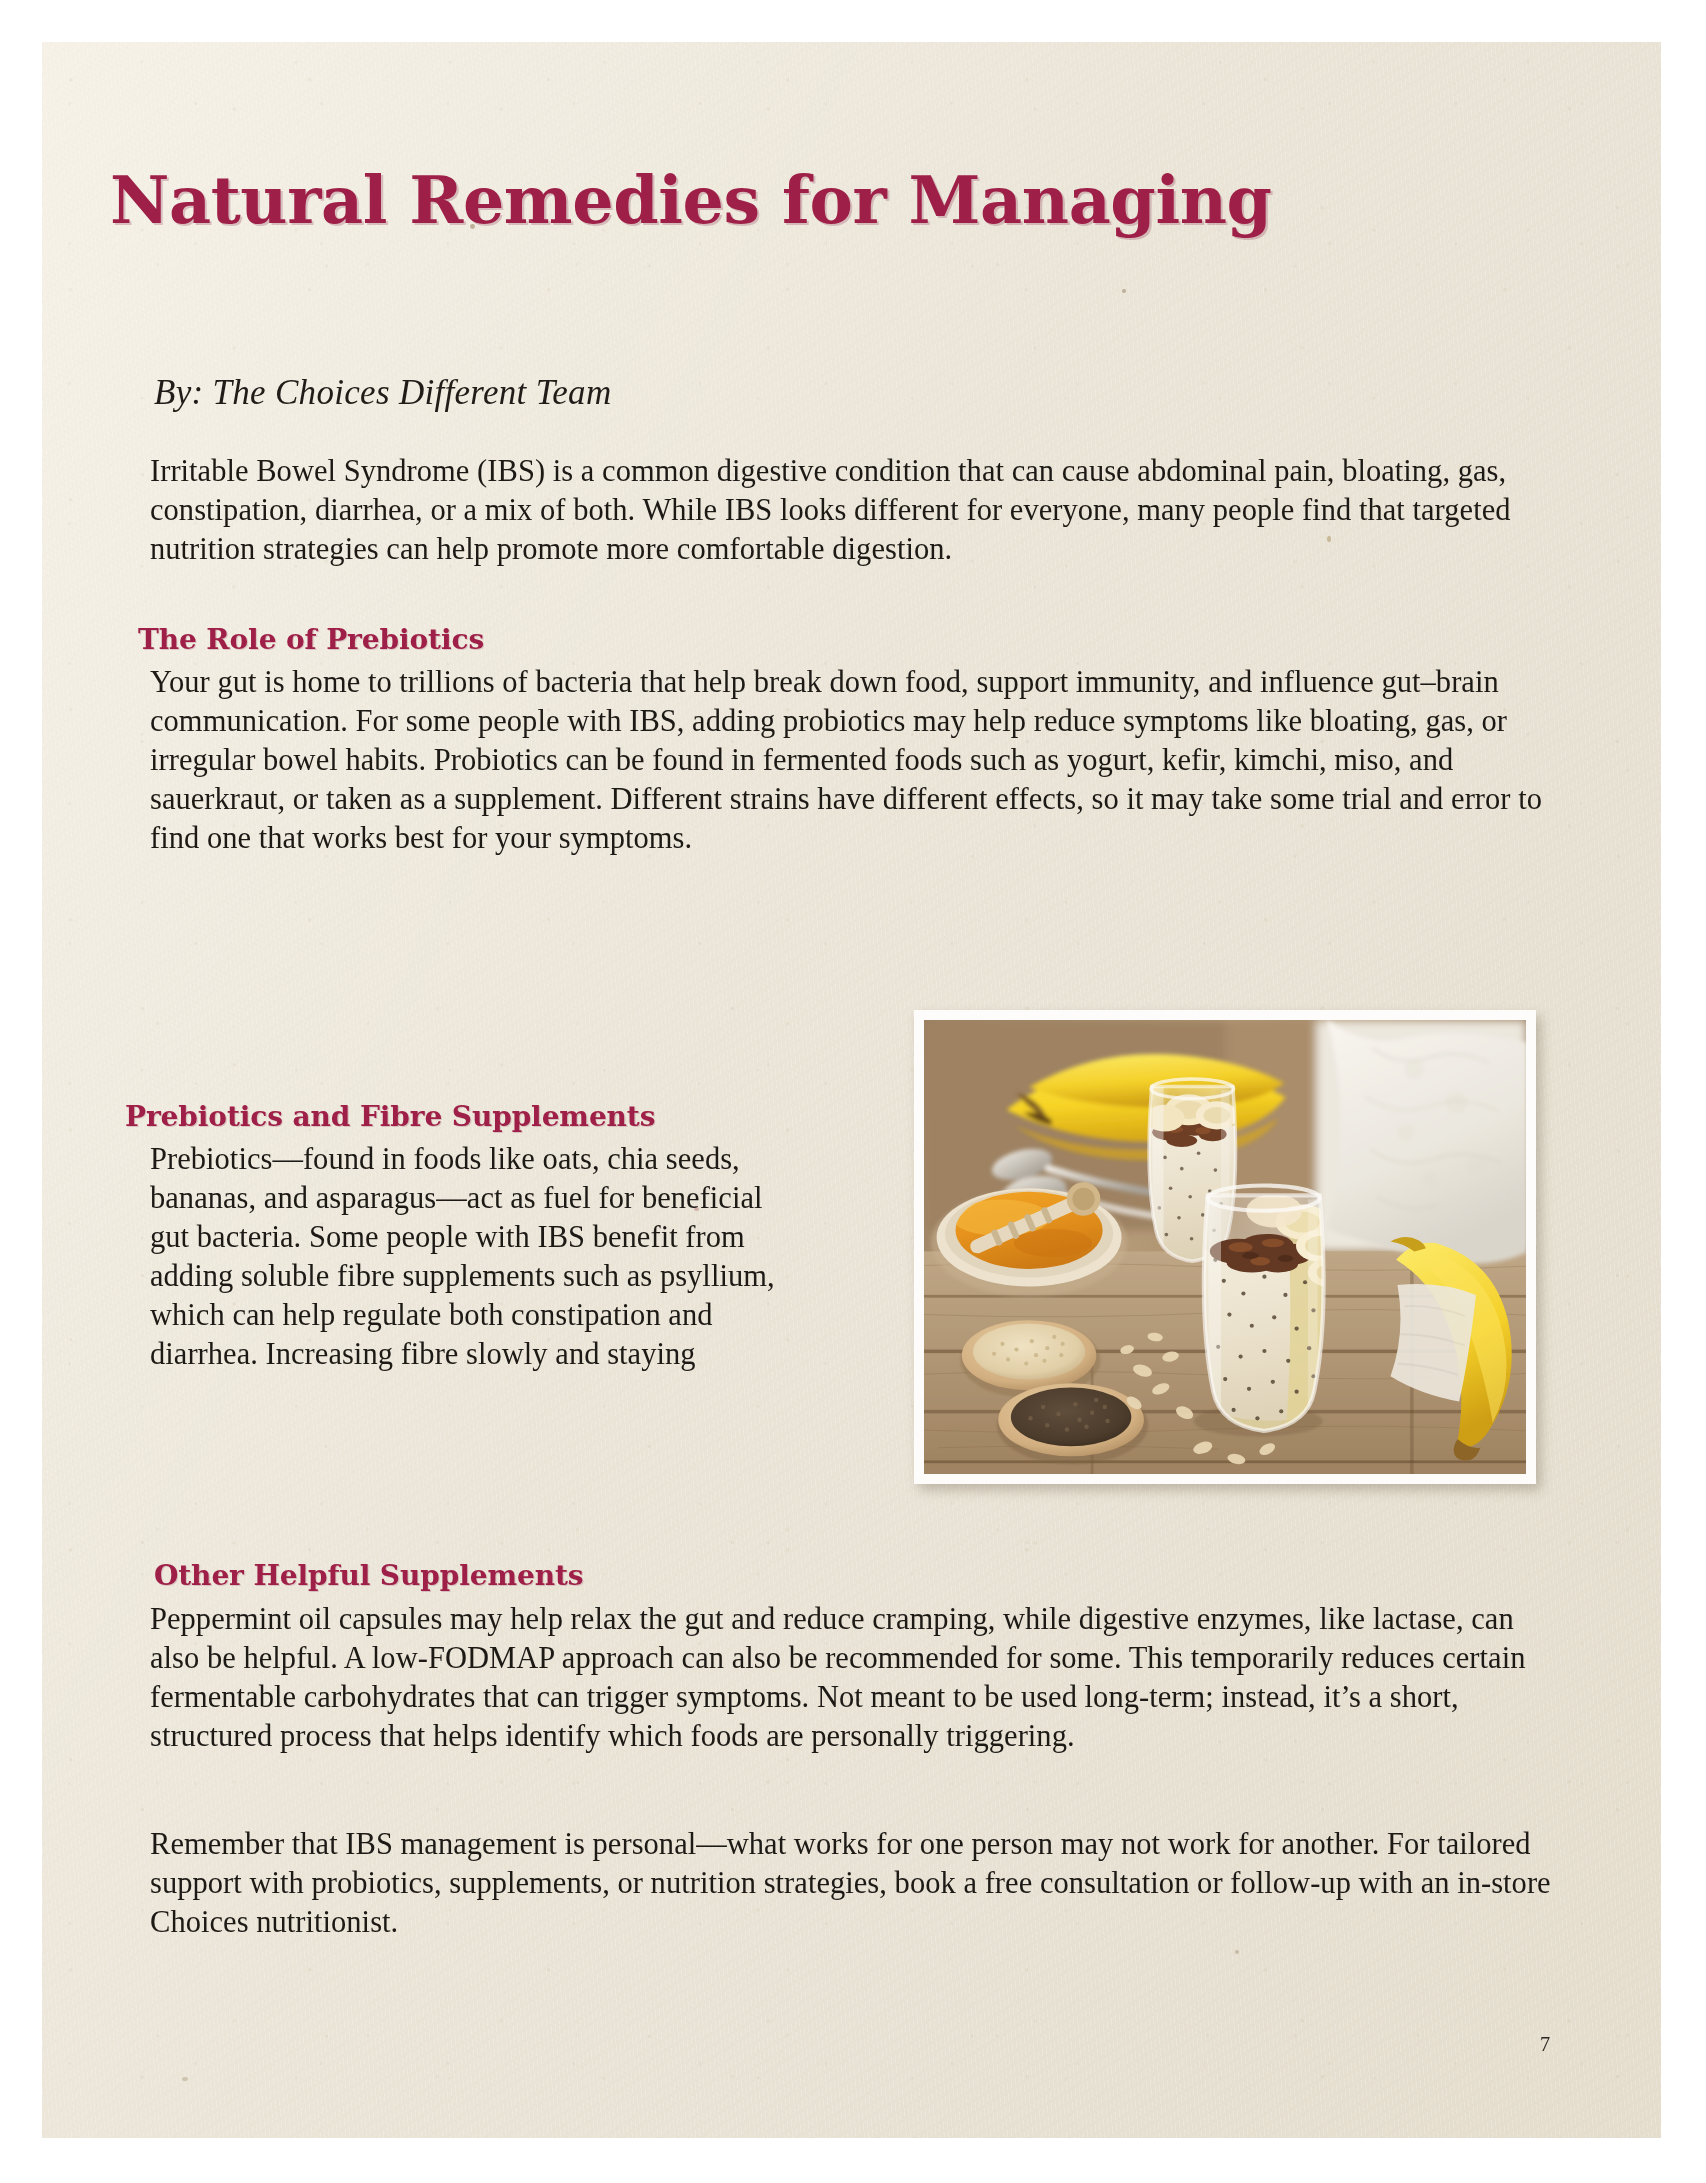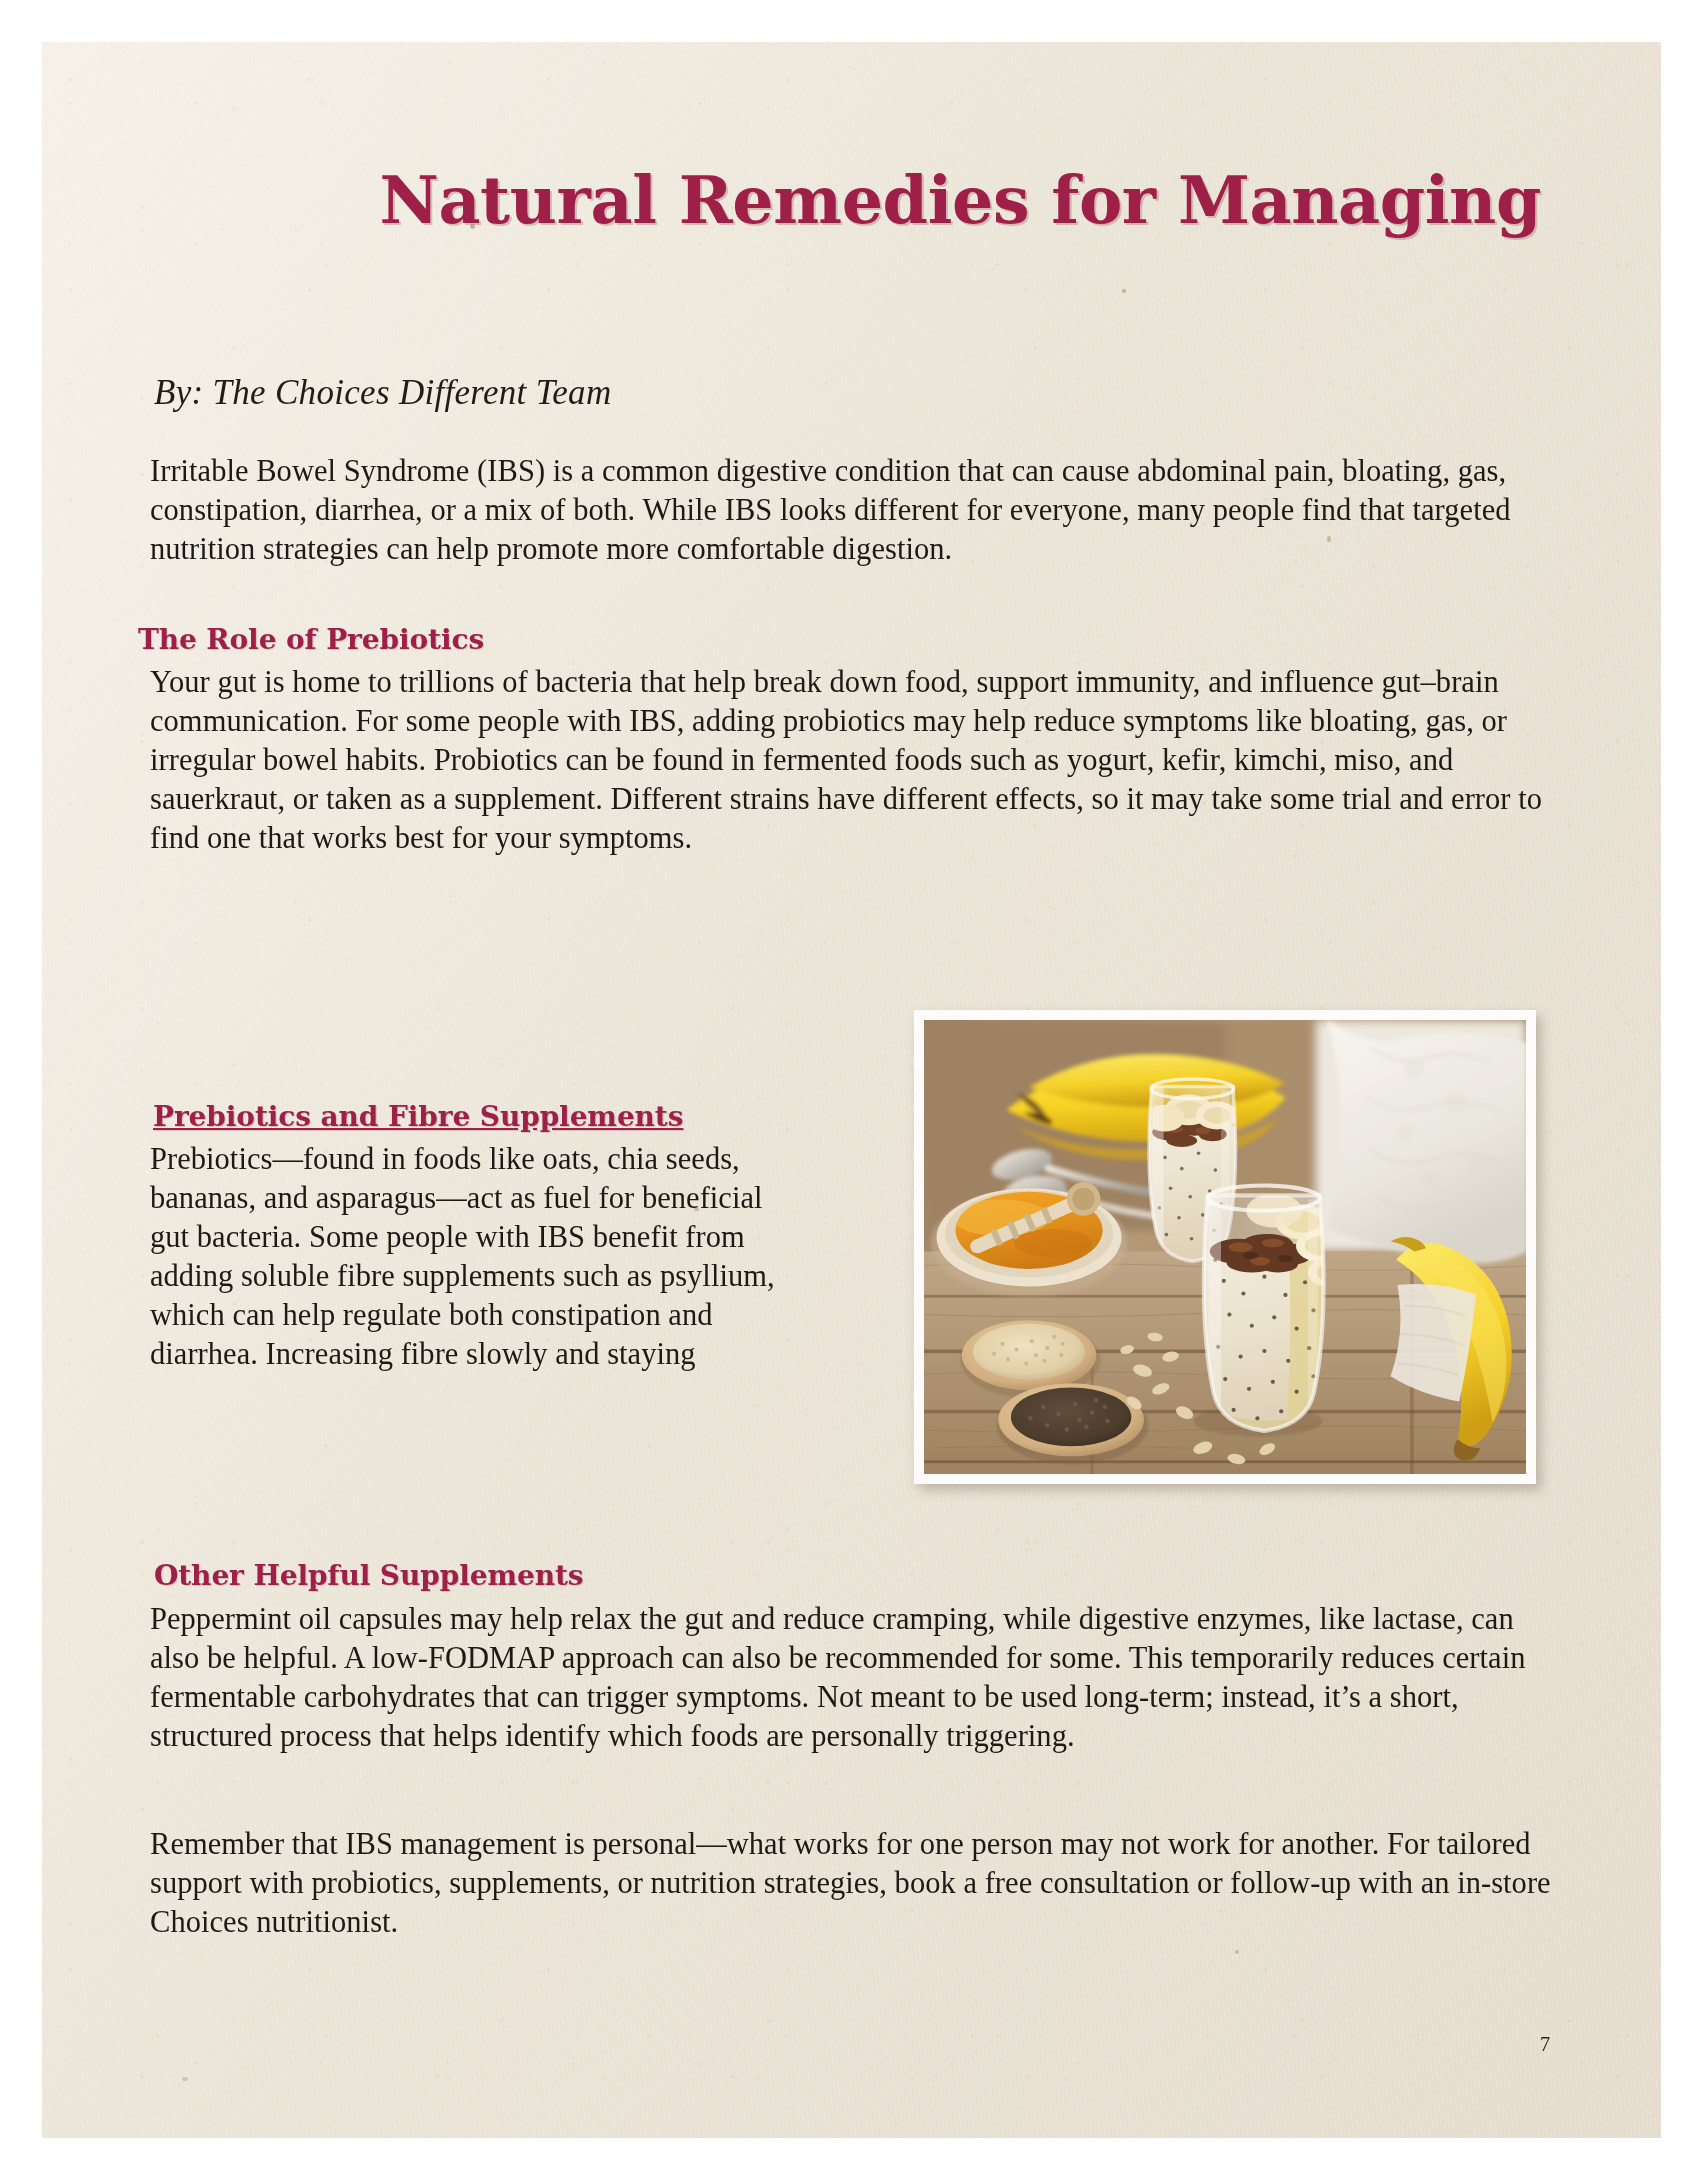--- a/index.html
+++ b/index.html
@@ -61,21 +61,21 @@
     top: 77px;
     width: 1431px;
     color: #9e1f47;
     font-family: "DejaVu Serif", "Liberation Serif", serif;
     font-weight: 700;
     font-size: 65px;
     line-height: 1.16;
     letter-spacing: -0.4px;
     text-shadow: 2.1px 2.1px 0 rgba(120,20,55,0.22);
   }
-  .doc-title .tline { display: block; white-space: nowrap; text-align: right; }
+  .doc-title .tline { display: block; white-space: nowrap; }
 
   
   .byline {
     position: absolute;
     left: 112px;
     top: 331px;
     font-style: italic;
     font-size: 35px;
     color: #211c18;
     letter-spacing: 0.3px;
@@ -98,21 +98,21 @@
     font-weight: 700;
     font-size: 28px;
     letter-spacing: -0.1px;
     text-shadow: 1.1px 1.1px 0 rgba(120,20,55,0.18);
   }
 
   #intro-para      { left: 96px; top: 398px;  width: 1428px; }
   #head-probiotics { left: 96px; top: 581px; }
   #probiotics-para { left: 96px; top: 609px;  width: 1431px; }
   #kiwi-para       { left: 96px; top: 878px; width: 649px; }
-  #head-prebiotics { left: 111px; top: 1058px; text-decoration: underline; }
+  #head-prebiotics { left: 83px; top: 1058px; }
   #prebiotics-para { left: 96px; top: 1086px; width: 649px; }
   #prebiotics-tail { left: 96px; top: 1433px; width: 1431px; }
   #head-other      { left: 112px; top: 1517px; }
   #other-para      { left: 96px; top: 1546px; width: 1431px; }
   #closing-para    { left: 96px; top: 1771px; width: 1431px; }
 
   .page-number {
     position: absolute;
     left: 1498px;
     top: 1991px;

